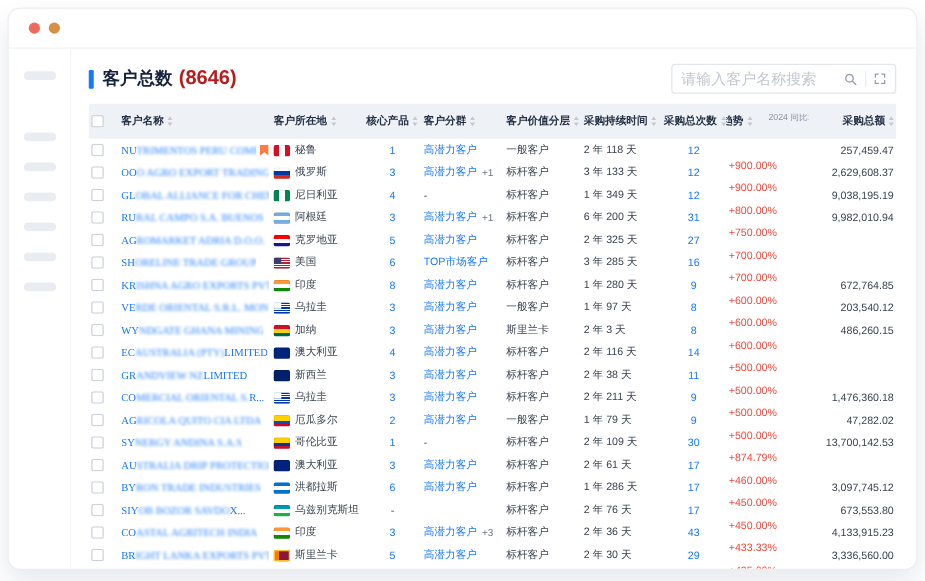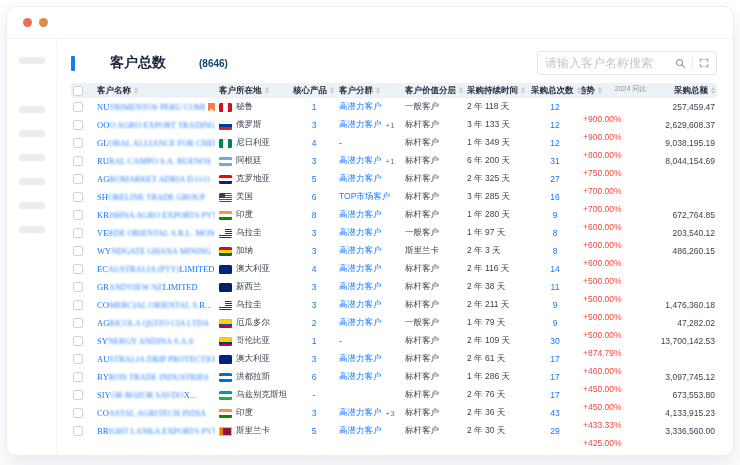--- a/index.html
+++ b/index.html
@@ -12,38 +12,38 @@
   .dot { width:9px; height:9px; border-radius:50%; background:#ddd; }
   .winbody { flex:1; display:flex; min-height:0; }
 
   
   .sidebar { width:50px; flex:none; padding:12px 12px 0 12px; border-right:1px solid #f5f6f8; }
   .sk { width:26px; height:7px; border-radius:3.5px; background:#e9edf2; margin-bottom:17px; }
   .sk.first { margin-top:6px; margin-bottom:42px; }
 
   
   .main { flex:1; min-width:0; padding:10px 16px 0 14px; display:flex; flex-direction:column; }
-  .page-header { height:28px; margin-bottom:6px; display:flex; align-items:center;gap:28px; }
+  .page-header { height:28px; margin-bottom:6px; display:flex; align-items:center; }
   .accent-bar { width:4px; height:15px; border-radius:1px; background:#1677ff; margin-right:7px; flex:none; }
   .page-title { font-size:14px; font-weight:bold; color:#17233d; }
-  .page-count { font-size:10px; font-weight:bold; color:#0c4a6e; margin-left:5px; }
+  .page-count { font-size:16px; font-weight:bold; color:#b91c1c; margin-left:5px; }
   .spacer { flex:1; }
   .search-box { width:180px; height:24px; border:1px solid #e2e5ea; border-radius:3px;
                 display:flex; align-items:center; padding:0 7px; gap:6px; background:#fff; }
   .search-box input { border:none; outline:none; flex:1; min-width:0; font-size:12px; color:#3a4350;
                       font-family:inherit; background:transparent; }
   .search-box input::placeholder { color:#c2c8d1; }
   .vdiv { width:1px; height:12px; background:#e8eaee; flex:none; }
   .icon-btn { display:flex; align-items:center; flex:none; cursor:pointer; }
 
   
   .table { --cols: 24px 122px 74px 46px 66px 62px 64px 52px 66px 1fr; flex:1; min-height:0;
            display:flex; flex-direction:column; }
   .thead { display:grid; grid-template-columns:var(--cols); background:#eef1f6; border-radius:2px;
-           height:15px; align-items:center; flex:none;text-align:center; }
+           height:28px; align-items:center; flex:none;text-align:center; }
   .th { display:flex; align-items:center; gap:3px; padding:0 2px; font-size:8.5px; font-weight:bold;
         color:#243042; white-space:nowrap; overflow:hidden; }
   .c-center { justify-content:center; }
   .c-right { justify-content:flex-end; }
   .sort { display:flex; flex-direction:column; gap:1.5px; flex:none; }
   .sort .su { width:0; height:0; border-left:2.5px solid transparent; border-right:2.5px solid transparent;
               border-bottom:3.5px solid #c3c9d4; }
   .sort .sd { width:0; height:0; border-left:2.5px solid transparent; border-right:2.5px solid transparent;
               border-top:3.5px solid #c3c9d4; }
   .th-trend { flex-direction:row; align-items:flex-start; justify-content:center; gap:13px; }
@@ -354,21 +354,21 @@
     <div class="td">
       <span>6 年 200 天</span>
     </div>
     <div class="td c-center">
       <span class="link">31</span>
     </div>
     <div class="td">
       <span class="red">+750.00%</span>
     </div>
     <div class="td amt">
-      <span>8,044,154.69</span>
+      <span>9,982,010.94</span>
     </div>
   </div>
             <div class="tr">
     <div class="td">
       <span class="checkbox"></span>
     </div>
     <div class="td">
       <span class="name-link">
                   <span class="n1">AG</span>
                   <span class="nb">ROMARKET ADRIA D.O.O.</span>

